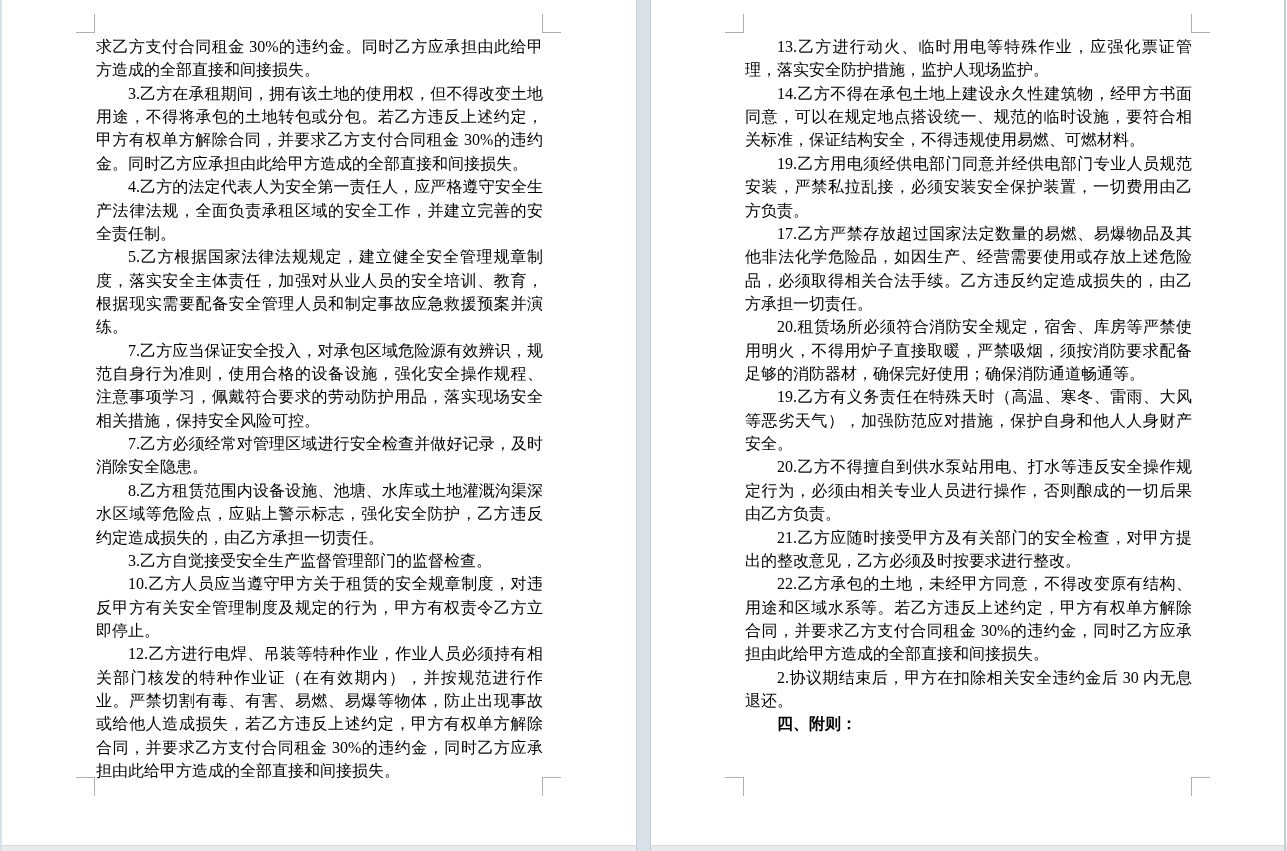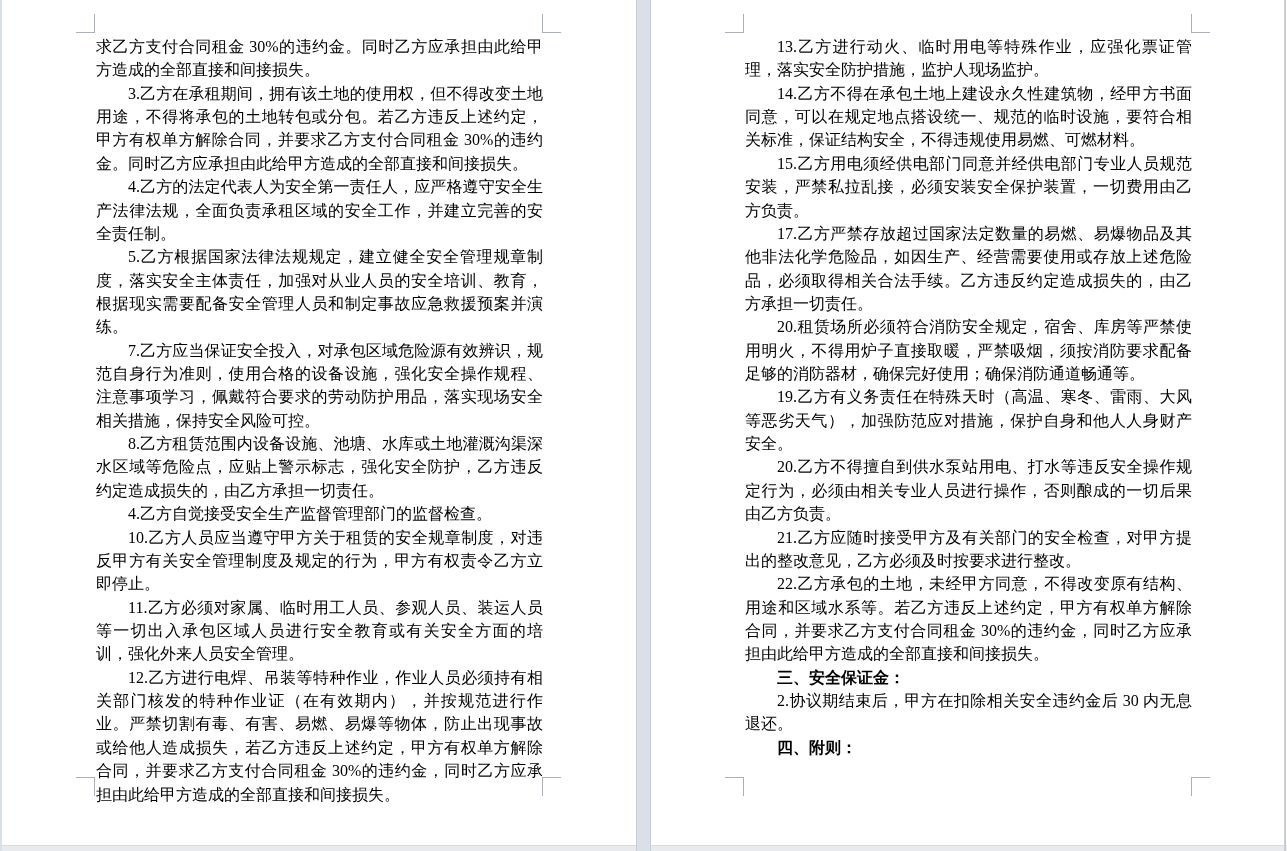--- a/index.html
+++ b/index.html
@@ -63,44 +63,43 @@
     <div class="crop tl"></div>
     <div class="crop tr"></div>
     <div class="crop bl"></div>
     <div class="crop br"></div>
     <div class="page-inner">
         <div class="para">求乙方支付合同租金 30%的违约金。同时乙方应承担由此给甲方造成的全部直接和间接损失。</div>
         <div class="para indent">3.乙方在承租期间，拥有该土地的使用权，但不得改变土地用途，不得将承包的土地转包或分包。若乙方违反上述约定，甲方有权单方解除合同，并要求乙方支付合同租金 30%的违约金。同时乙方应承担由此给甲方造成的全部直接和间接损失。</div>
         <div class="para indent">4.乙方的法定代表人为安全第一责任人，应严格遵守安全生产法律法规，全面负责承租区域的安全工作，并建立完善的安全责任制。</div>
         <div class="para indent">5.乙方根据国家法律法规规定，建立健全安全管理规章制度，落实安全主体责任，加强对从业人员的安全培训、教育，根据现实需要配备安全管理人员和制定事故应急救援预案并演练。</div>
         <div class="para indent">7.乙方应当保证安全投入，对承包区域危险源有效辨识，规范自身行为准则，使用合格的设备设施，强化安全操作规程、注意事项学习，佩戴符合要求的劳动防护用品，落实现场安全相关措施，保持安全风险可控。</div>
+        <div class="para indent">7.乙方必须经常对管理区域进行安全检查并做好记录，及时消除安全隐患。</div>
         <div class="para indent">8.乙方租赁范围内设备设施、池塘、水库或土地灌溉沟渠深水区域等危险点，应贴上警示标志，强化安全防护，乙方违反约定造成损失的，由乙方承担一切责任。</div>
-        <div class="para indent">4.乙方自觉接受安全生产监督管理部门的监督检查。</div>
+        <div class="para indent">3.乙方自觉接受安全生产监督管理部门的监督检查。</div>
         <div class="para indent">10.乙方人员应当遵守甲方关于租赁的安全规章制度，对违反甲方有关安全管理制度及规定的行为，甲方有权责令乙方立即停止。</div>
-        <div class="para indent">11.乙方必须对家属、临时用工人员、参观人员、装运人员等一切出入承包区域人员进行安全教育或有关安全方面的培训，强化外来人员安全管理。</div>
         <div class="para indent">12.乙方进行电焊、吊装等特种作业，作业人员必须持有相关部门核发的特种作业证（在有效期内），并按规范进行作业。严禁切割有毒、有害、易燃、易爆等物体，防止出现事故或给他人造成损失，若乙方违反上述约定，甲方有权单方解除合同，并要求乙方支付合同租金 30%的违约金，同时乙方应承担由此给甲方造成的全部直接和间接损失。</div>
       </div>
   </div>
 
   <div class="page" style="left:651px;">
     <div class="crop tl"></div>
     <div class="crop tr"></div>
     <div class="crop bl"></div>
     <div class="crop br"></div>
     <div class="page-inner">
         <div class="para indent">13.乙方进行动火、临时用电等特殊作业，应强化票证管理，落实安全防护措施，监护人现场监护。</div>
         <div class="para indent">14.乙方不得在承包土地上建设永久性建筑物，经甲方书面同意，可以在规定地点搭设统一、规范的临时设施，要符合相关标准，保证结构安全，不得违规使用易燃、可燃材料。</div>
-        <div class="para indent">15.乙方用电须经供电部门同意并经供电部门专业人员规范安装，严禁私拉乱接，必须安装安全保护装置，一切费用由乙方负责。</div>
+        <div class="para indent">19.乙方用电须经供电部门同意并经供电部门专业人员规范安装，严禁私拉乱接，必须安装安全保护装置，一切费用由乙方负责。</div>
         <div class="para indent">17.乙方严禁存放超过国家法定数量的易燃、易爆物品及其他非法化学危险品，如因生产、经营需要使用或存放上述危险品，必须取得相关合法手续。乙方违反约定造成损失的，由乙方承担一切责任。</div>
         <div class="para indent">20.租赁场所必须符合消防安全规定，宿舍、库房等严禁使用明火，不得用炉子直接取暖，严禁吸烟，须按消防要求配备足够的消防器材，确保完好使用；确保消防通道畅通等。</div>
         <div class="para indent">19.乙方有义务责任在特殊天时（高温、寒冬、雷雨、大风等恶劣天气），加强防范应对措施，保护自身和他人人身财产安全。</div>
         <div class="para indent">20.乙方不得擅自到供水泵站用电、打水等违反安全操作规定行为，必须由相关专业人员进行操作，否则酿成的一切后果由乙方负责。</div>
         <div class="para indent">21.乙方应随时接受甲方及有关部门的安全检查，对甲方提出的整改意见，乙方必须及时按要求进行整改。</div>
         <div class="para indent">22.乙方承包的土地，未经甲方同意，不得改变原有结构、用途和区域水系等。若乙方违反上述约定，甲方有权单方解除合同，并要求乙方支付合同租金 30%的违约金，同时乙方应承担由此给甲方造成的全部直接和间接损失。</div>
-        <div class="para indent bold">三、安全保证金：</div>
         <div class="para indent">2.协议期结束后，甲方在扣除相关安全违约金后 30 内无息退还。</div>
         <div class="para indent bold">四、附则：</div>
       </div>
   </div>
 
   <div class="gutter"></div>
   <div class="bottom-edge"></div>
   <div class="left-edge"></div>
   <div class="right-edge"></div>
 

